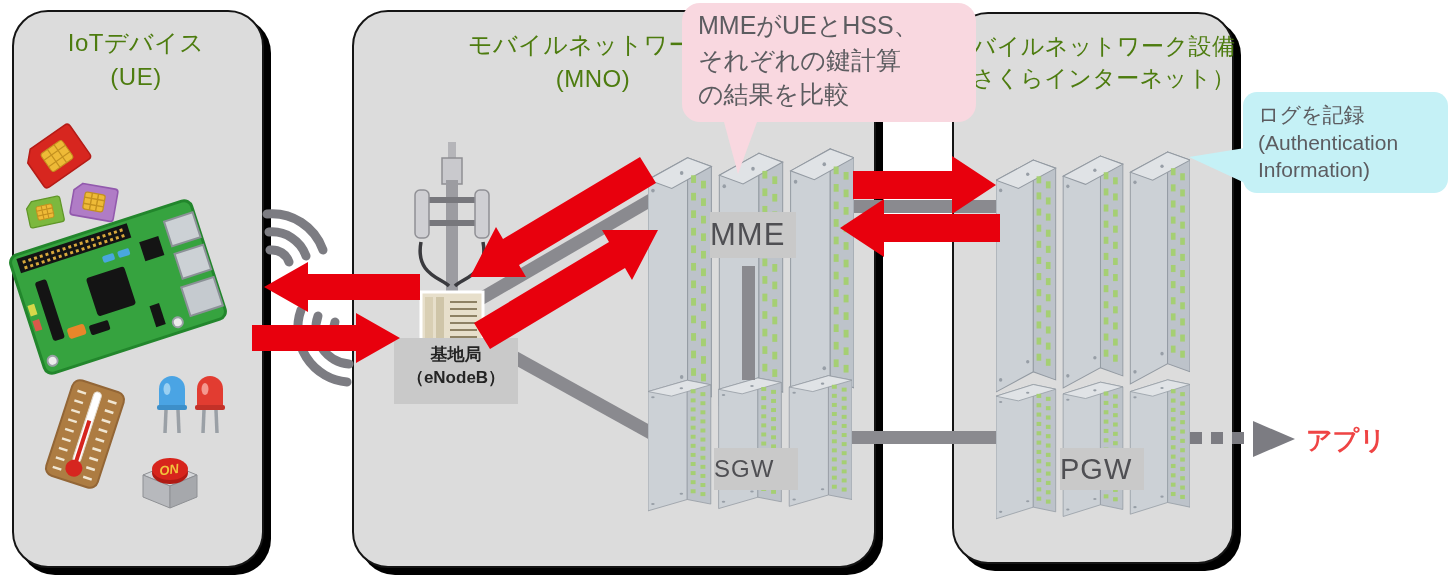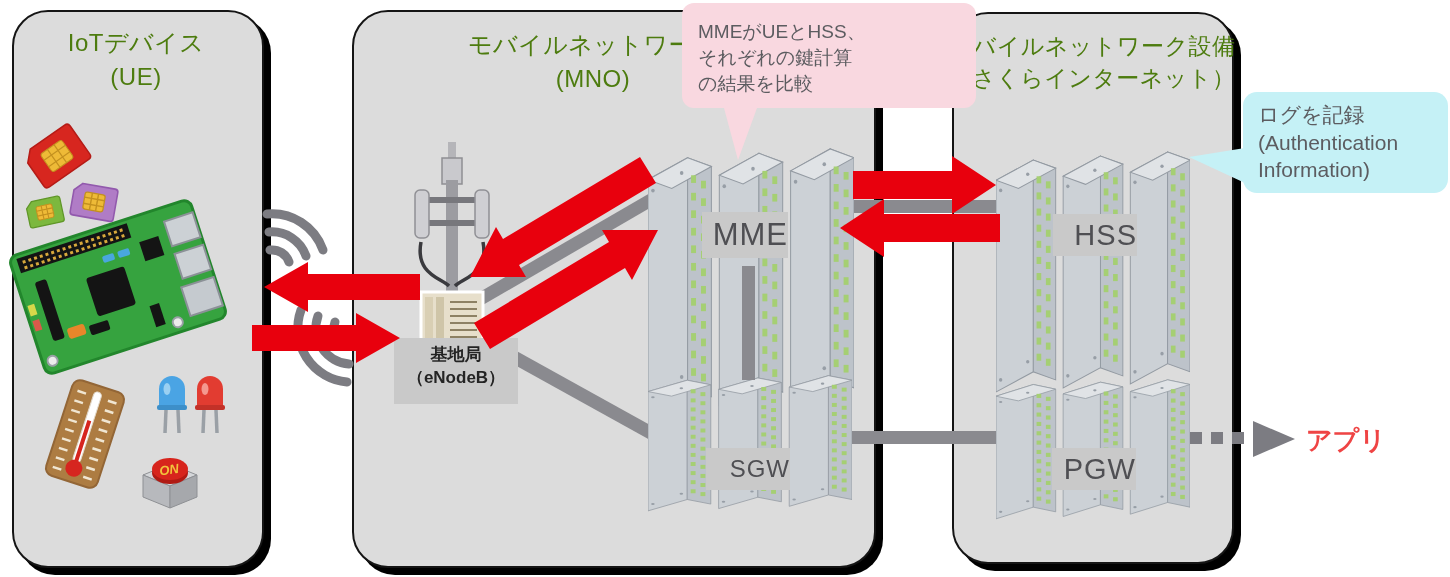--- a/index.html
+++ b/index.html
@@ -10,27 +10,27 @@
   #stage{position:relative;width:1450px;height:577px;background:#ffffff;overflow:hidden;
          font-family:"Liberation Sans","DejaVu Sans",sans-serif;}
   .panel{position:absolute;background:var(--panel-bg);border:2px solid #151515;
          border-radius:36px;box-shadow:7px 7px 0 #000;z-index:1;}
   .panel-title{position:absolute;text-align:center;color:#4d7c0f;font-size:24px;
                line-height:1.4;z-index:2;letter-spacing:0.5px;}
   .layer{position:absolute;left:0;top:0;width:1450px;height:577px;pointer-events:none;}
   .z2{z-index:2}.z4{z-index:4}.z5{z-index:5}
   .racks{position:absolute;z-index:3;}
   .racks svg{display:block;width:100%;height:100%;}
-  .node-label{position:absolute;background:var(--label-box-bg);color:#4f4f53;text-align:right;
-              z-index:4;font-size:31px;letter-spacing:1px;}
+  .node-label{position:absolute;background:var(--label-box-bg);color:#4f4f53;text-align:left;
+              z-index:4;font-size:31px;letter-spacing:1px;margin-left:8px;}
   .enodeb-label{position:absolute;background:var(--label-box-bg);color:#242424;text-align:center;
               z-index:4;font-size:17px;font-weight:bold;line-height:1.35;padding-top:6px;}
   .callout{position:absolute;z-index:6;color:#5c5c60;}
-  .callout-pink{background:var(--pink-callout);border-radius:12px;font-size:19px;line-height:1.38;
-                padding:16px 14px 10px 16px;}
+  .callout-pink{background:var(--pink-callout);border-radius:18px;font-size:25px;line-height:1.38;
+                padding:5px 14px 10px 16px;}
   .callout-pink::after{content:"";position:absolute;left:42px;top:100%;width:0;height:0;
                 border-top:52px solid var(--pink-callout);border-left:14px solid transparent;
                 border-right:19px solid transparent;}
   .callout-cyan{background:var(--cyan-callout);border-radius:14px;font-size:21px;line-height:1.32;
                 padding:9px 12px 9px 15px;}
   .callout-cyan::after{content:"";position:absolute;left:-54px;top:56px;width:0;height:0;
                 border-right:56px solid var(--cyan-callout);border-top:9px solid transparent;
                 border-bottom:26px solid transparent;}
   .app-label{position:absolute;z-index:5;font-size:26px;font-weight:bold;color:#ef4444;}
   .arrow{fill:var(--arrow-red);}
@@ -509,21 +509,20 @@
         </g>
       </svg>
     </div>
 
   <svg class="layer z4" viewBox="0 0 1450 577">
     <rect class="conn" x="742" y="266" width="13" height="114"></rect>
   </svg>
 
   <div class="node-label" style="left:702px;top:212px;width:86px;height:46px;line-height:46px;">MME</div>
   <div class="node-label" style="left:706px;top:448px;width:84px;height:42px;line-height:42px;font-size:24px;">SGW</div>
-  <div class="node-label" style="left:1053px;top:214px;width:84px;height:42px;line-height:42px;font-size:29px;">HSS</div>
   <div class="node-label" style="left:1052px;top:448px;width:84px;height:42px;line-height:42px;font-size:29px;">PGW</div>
   <div class="enodeb-label" style="left:394px;top:338px;width:124px;height:60px;">
     <div>基地局</div>
     <div>（eNodeB）</div>
   </div>
 
   <svg class="layer z5" viewBox="0 0 1450 577">
     <g>
       <path class="wave" d="M270,250 A18,18 0 0 1 289,262"></path>
       <path class="wave" d="M269,232 A36,36 0 0 1 306,256"></path>

